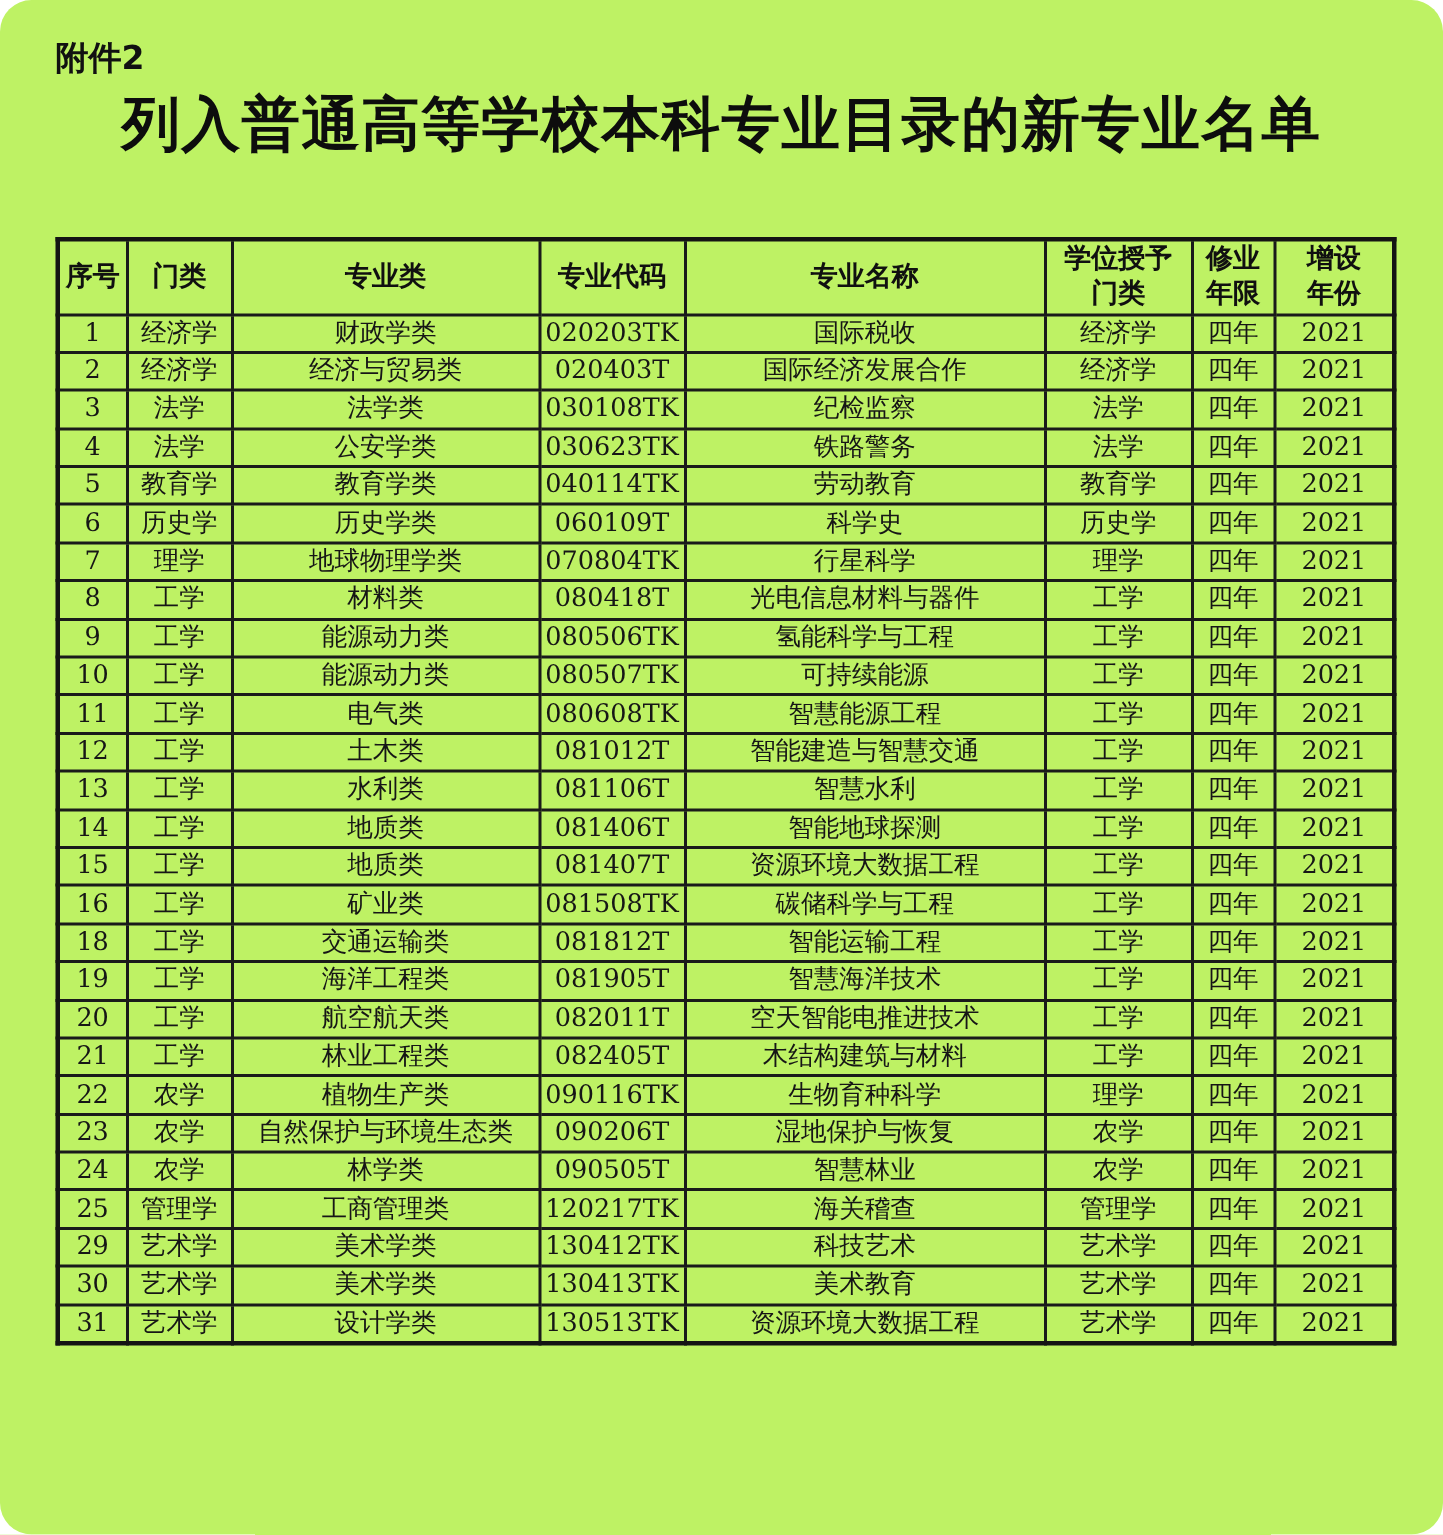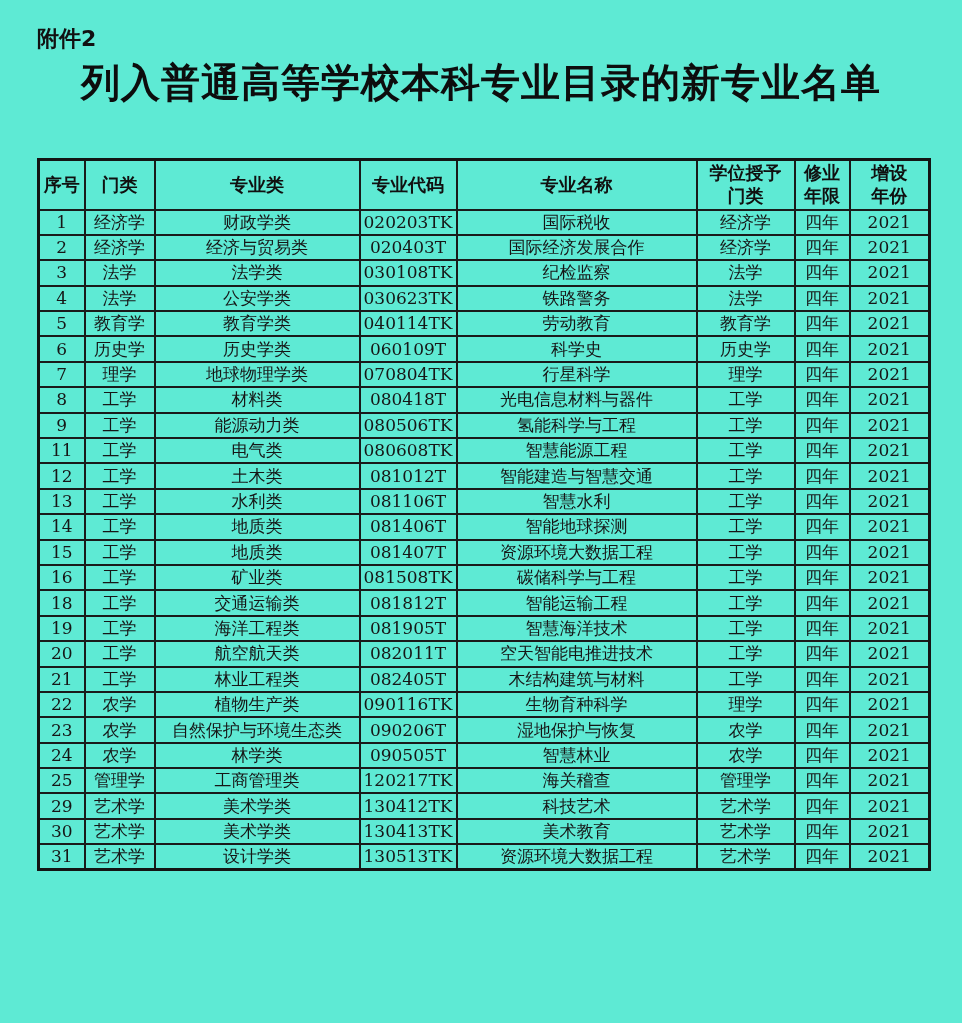--- a/index.html
+++ b/index.html
@@ -8,21 +8,22 @@
     width: 962px;
     height: 1023px;
     font-family: "DejaVu Serif", "Liberation Serif", serif;
     color: #161616;
     position: relative;
     overflow: hidden;
   }
   .page {
     width: 962px;
     height: 1023px;
-    background: #5eead4;
+    background: #bef264;
+    border-radius: 21px;
   }
   .attachment-label {
     position: absolute;
     left: 37px;
     top: 24px;
     font-family: "DejaVu Sans", "Liberation Sans", sans-serif;
     font-weight: bold;
     font-size: 22px;
     color: #111111;
   }
@@ -205,20 +206,30 @@
             <td>9</td>
             <td>工学</td>
             <td>能源动力类</td>
             <td>080506TK</td>
             <td>氢能科学与工程</td>
             <td>工学</td>
             <td>四年</td>
             <td>2021</td>
           </tr>
           <tr>
+            <td>10</td>
+            <td>工学</td>
+            <td>能源动力类</td>
+            <td>080507TK</td>
+            <td>可持续能源</td>
+            <td>工学</td>
+            <td>四年</td>
+            <td>2021</td>
+          </tr>
+          <tr>
             <td>11</td>
             <td>工学</td>
             <td>电气类</td>
             <td>080608TK</td>
             <td>智慧能源工程</td>
             <td>工学</td>
             <td>四年</td>
             <td>2021</td>
           </tr>
           <tr>

